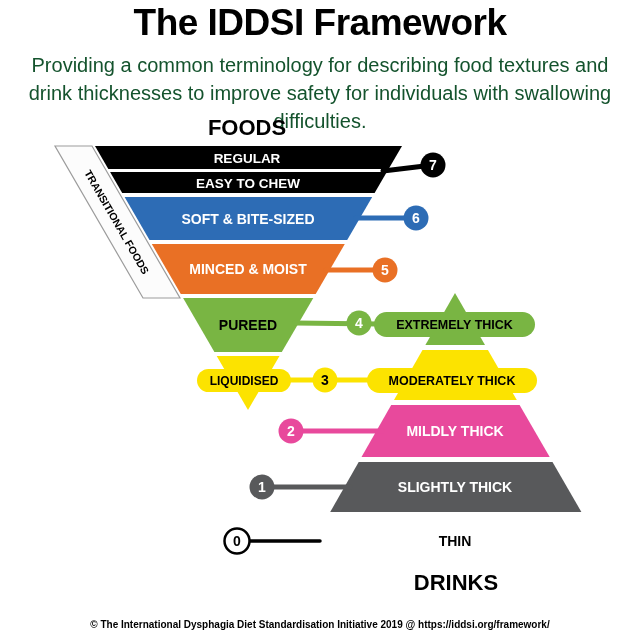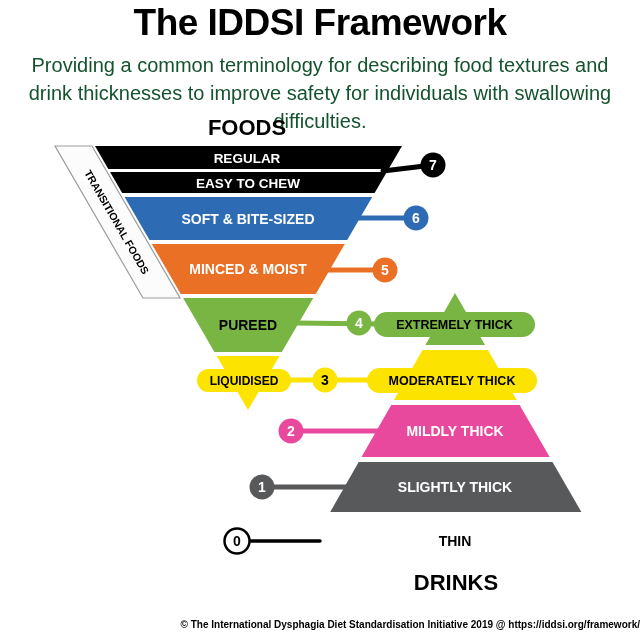--- a/index.html
+++ b/index.html
@@ -2,21 +2,21 @@
 <html><head>
 <meta charset="utf-8">
 <style>
   html,body{margin:0;padding:0;}
   body{width:640px;height:640px;background:#ffffff;position:relative;overflow:hidden;
        font-family:"Liberation Sans","DejaVu Sans",sans-serif;}
   .header{position:absolute;top:2px;left:0;width:640px;text-align:center;}
   .title{font-size:37px;font-weight:900;letter-spacing:-0.5px;color:#000;margin:0;}
   .subtitle{margin:7px auto 0;max-width:585px;font-size:20px;line-height:1.4;color:#14532d;}
   svg.diagram{position:absolute;top:100px;left:0;}
-  .footer{position:absolute;bottom:10px;left:0;width:640px;text-align:right;
+  .footer{position:absolute;bottom:10px;left:0;width:640px;text-align:center;
           font-size:10px;font-weight:bold;color:#000;}
   text{font-family:"Liberation Sans","DejaVu Sans",sans-serif;}
 </style>
 </head>
 <body>
 
 <div class="header">
   <h1 class="title">The IDDSI Framework</h1>
   <p class="subtitle">Providing a common terminology for describing food textures and drink thicknesses to improve safety for individuals with swallowing difficulties.</p>
 </div>

